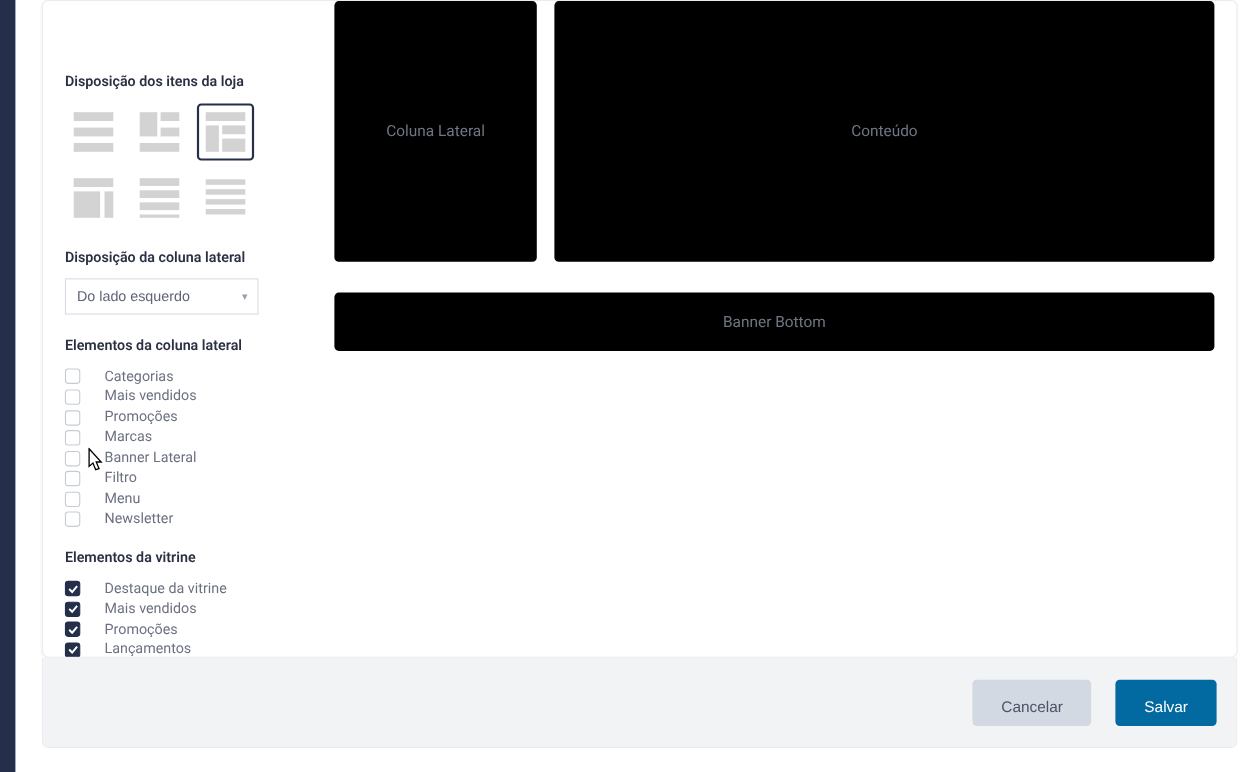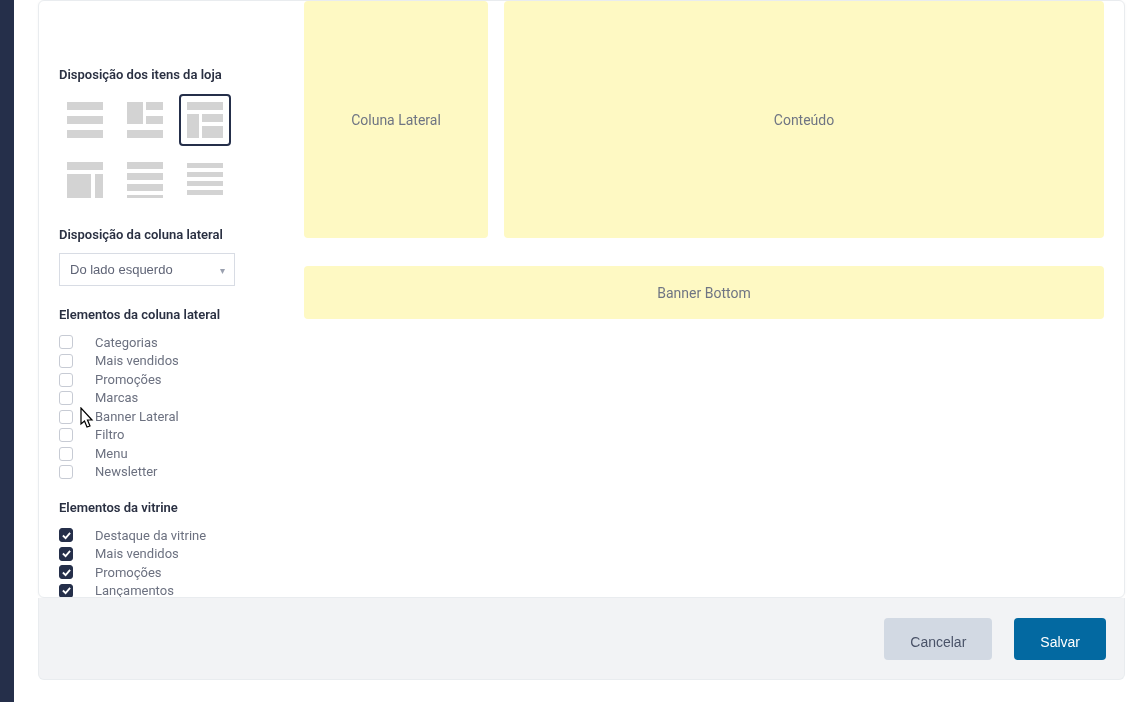--- a/index.html
+++ b/index.html
@@ -133,21 +133,21 @@
     top: 0;
     right: 20px;
     padding-bottom: 28px;
   }
   .preview-row {
     display: flex;
     gap: 16px;
     margin-bottom: 28px;
   }
   .preview-box {
-    background: #fef9c3;
+    background: #000000;
     border-radius: 4px;
     display: flex;
     align-items: center;
     justify-content: center;
     color: #6f7583;
     font-size: 14px;
   }
   .col-lateral { width: 184px; height: 237px; }
   .col-content { flex: 1; height: 237px; }
   .banner-showcase { height: 43px; margin-left: 200px; }

